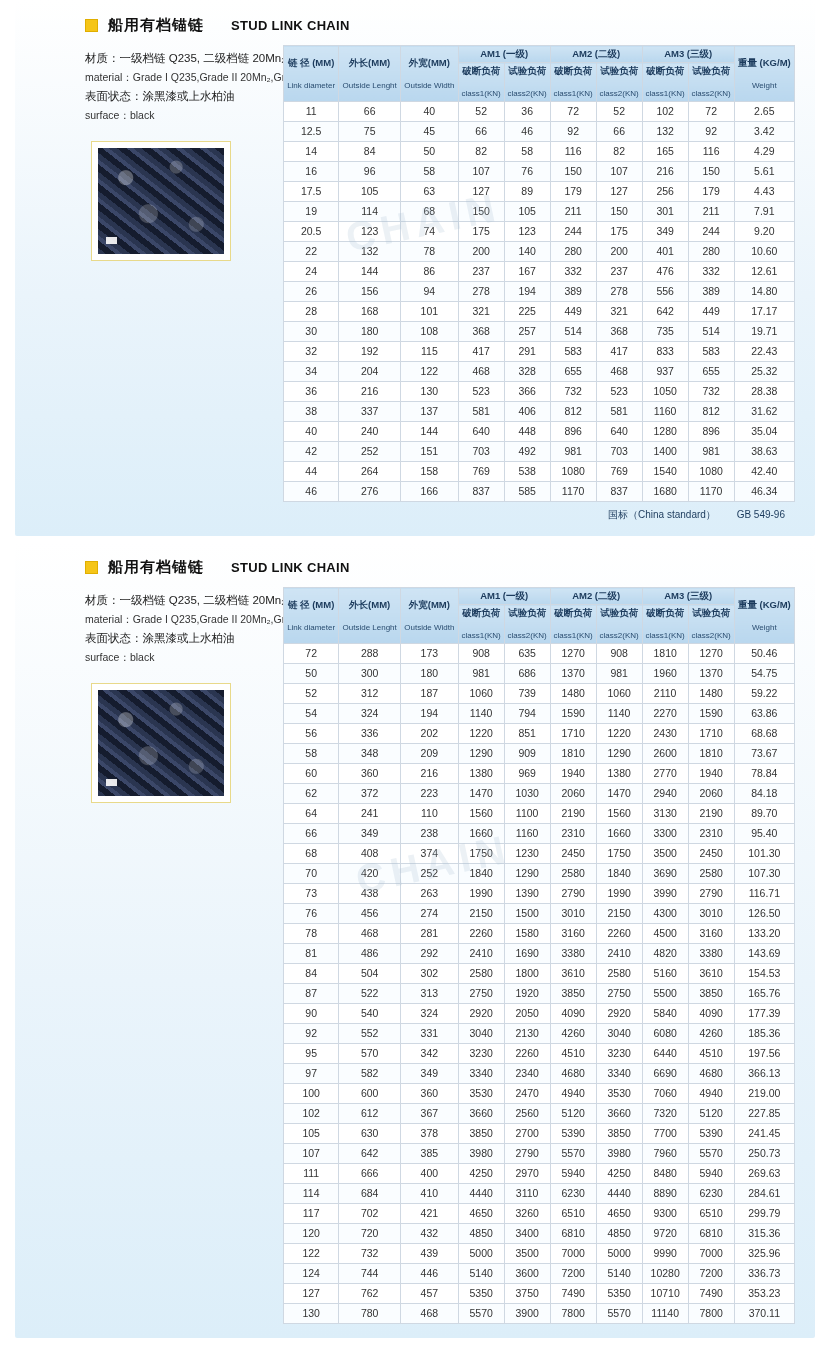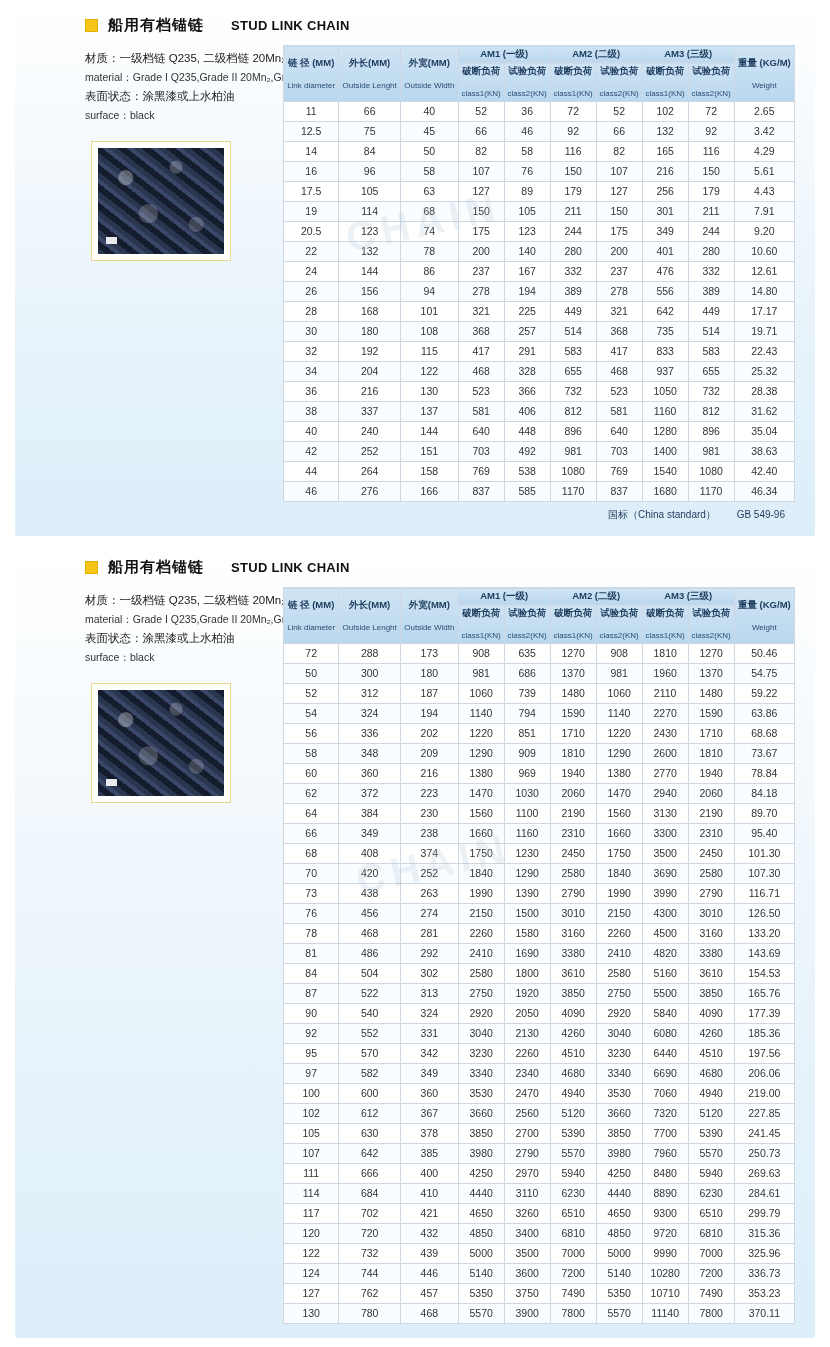--- a/index.html
+++ b/index.html
@@ -672,22 +672,22 @@
                   <td>1470</td>
                   <td>1030</td>
                   <td>2060</td>
                   <td>1470</td>
                   <td>2940</td>
                   <td>2060</td>
                   <td>84.18</td>
                 </tr>
                 <tr>
                   <td>64</td>
-                  <td>384</td>
-                  <td>230</td>
+                  <td>241</td>
+                  <td>110</td>
                   <td>1560</td>
                   <td>1100</td>
                   <td>2190</td>
                   <td>1560</td>
                   <td>3130</td>
                   <td>2190</td>
                   <td>89.70</td>
                 </tr>
                 <tr>
                   <td>66</td>
@@ -836,21 +836,21 @@
                 <tr>
                   <td>97</td>
                   <td>582</td>
                   <td>349</td>
                   <td>3340</td>
                   <td>2340</td>
                   <td>4680</td>
                   <td>3340</td>
                   <td>6690</td>
                   <td>4680</td>
-                  <td>206.06</td>
+                  <td>366.13</td>
                 </tr>
                 <tr>
                   <td>100</td>
                   <td>600</td>
                   <td>360</td>
                   <td>3530</td>
                   <td>2470</td>
                   <td>4940</td>
                   <td>3530</td>
                   <td>7060</td>

